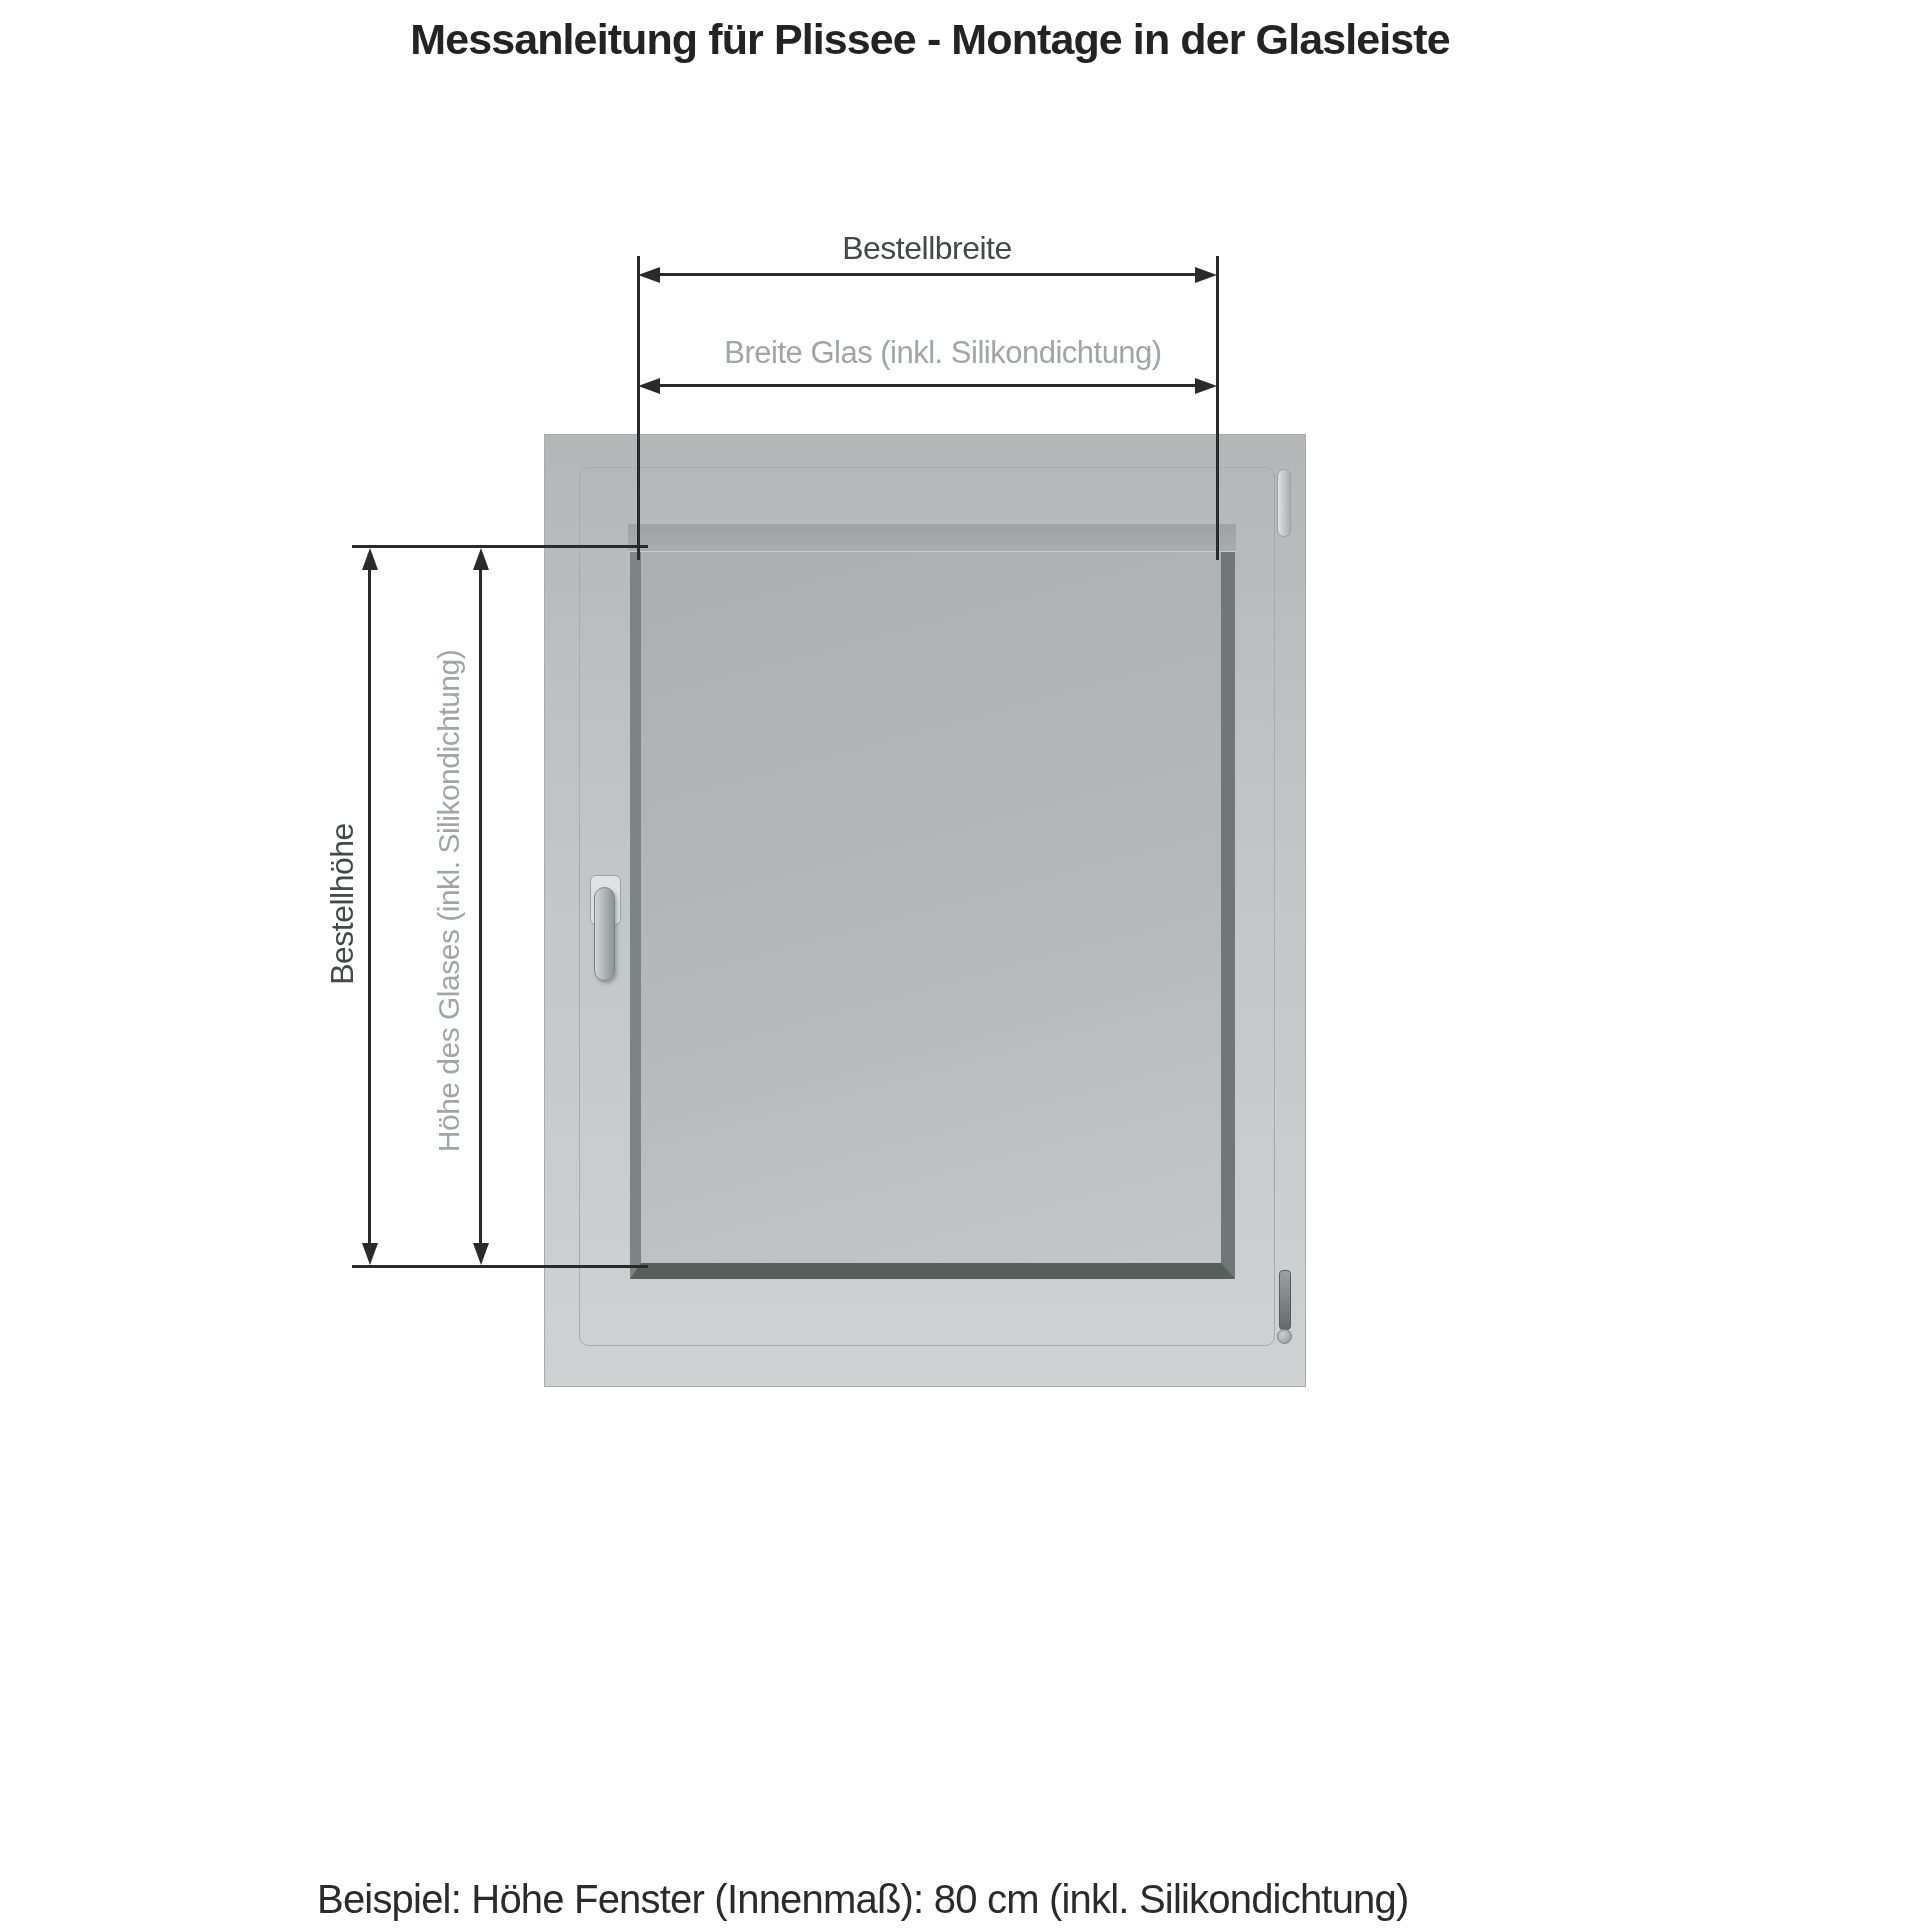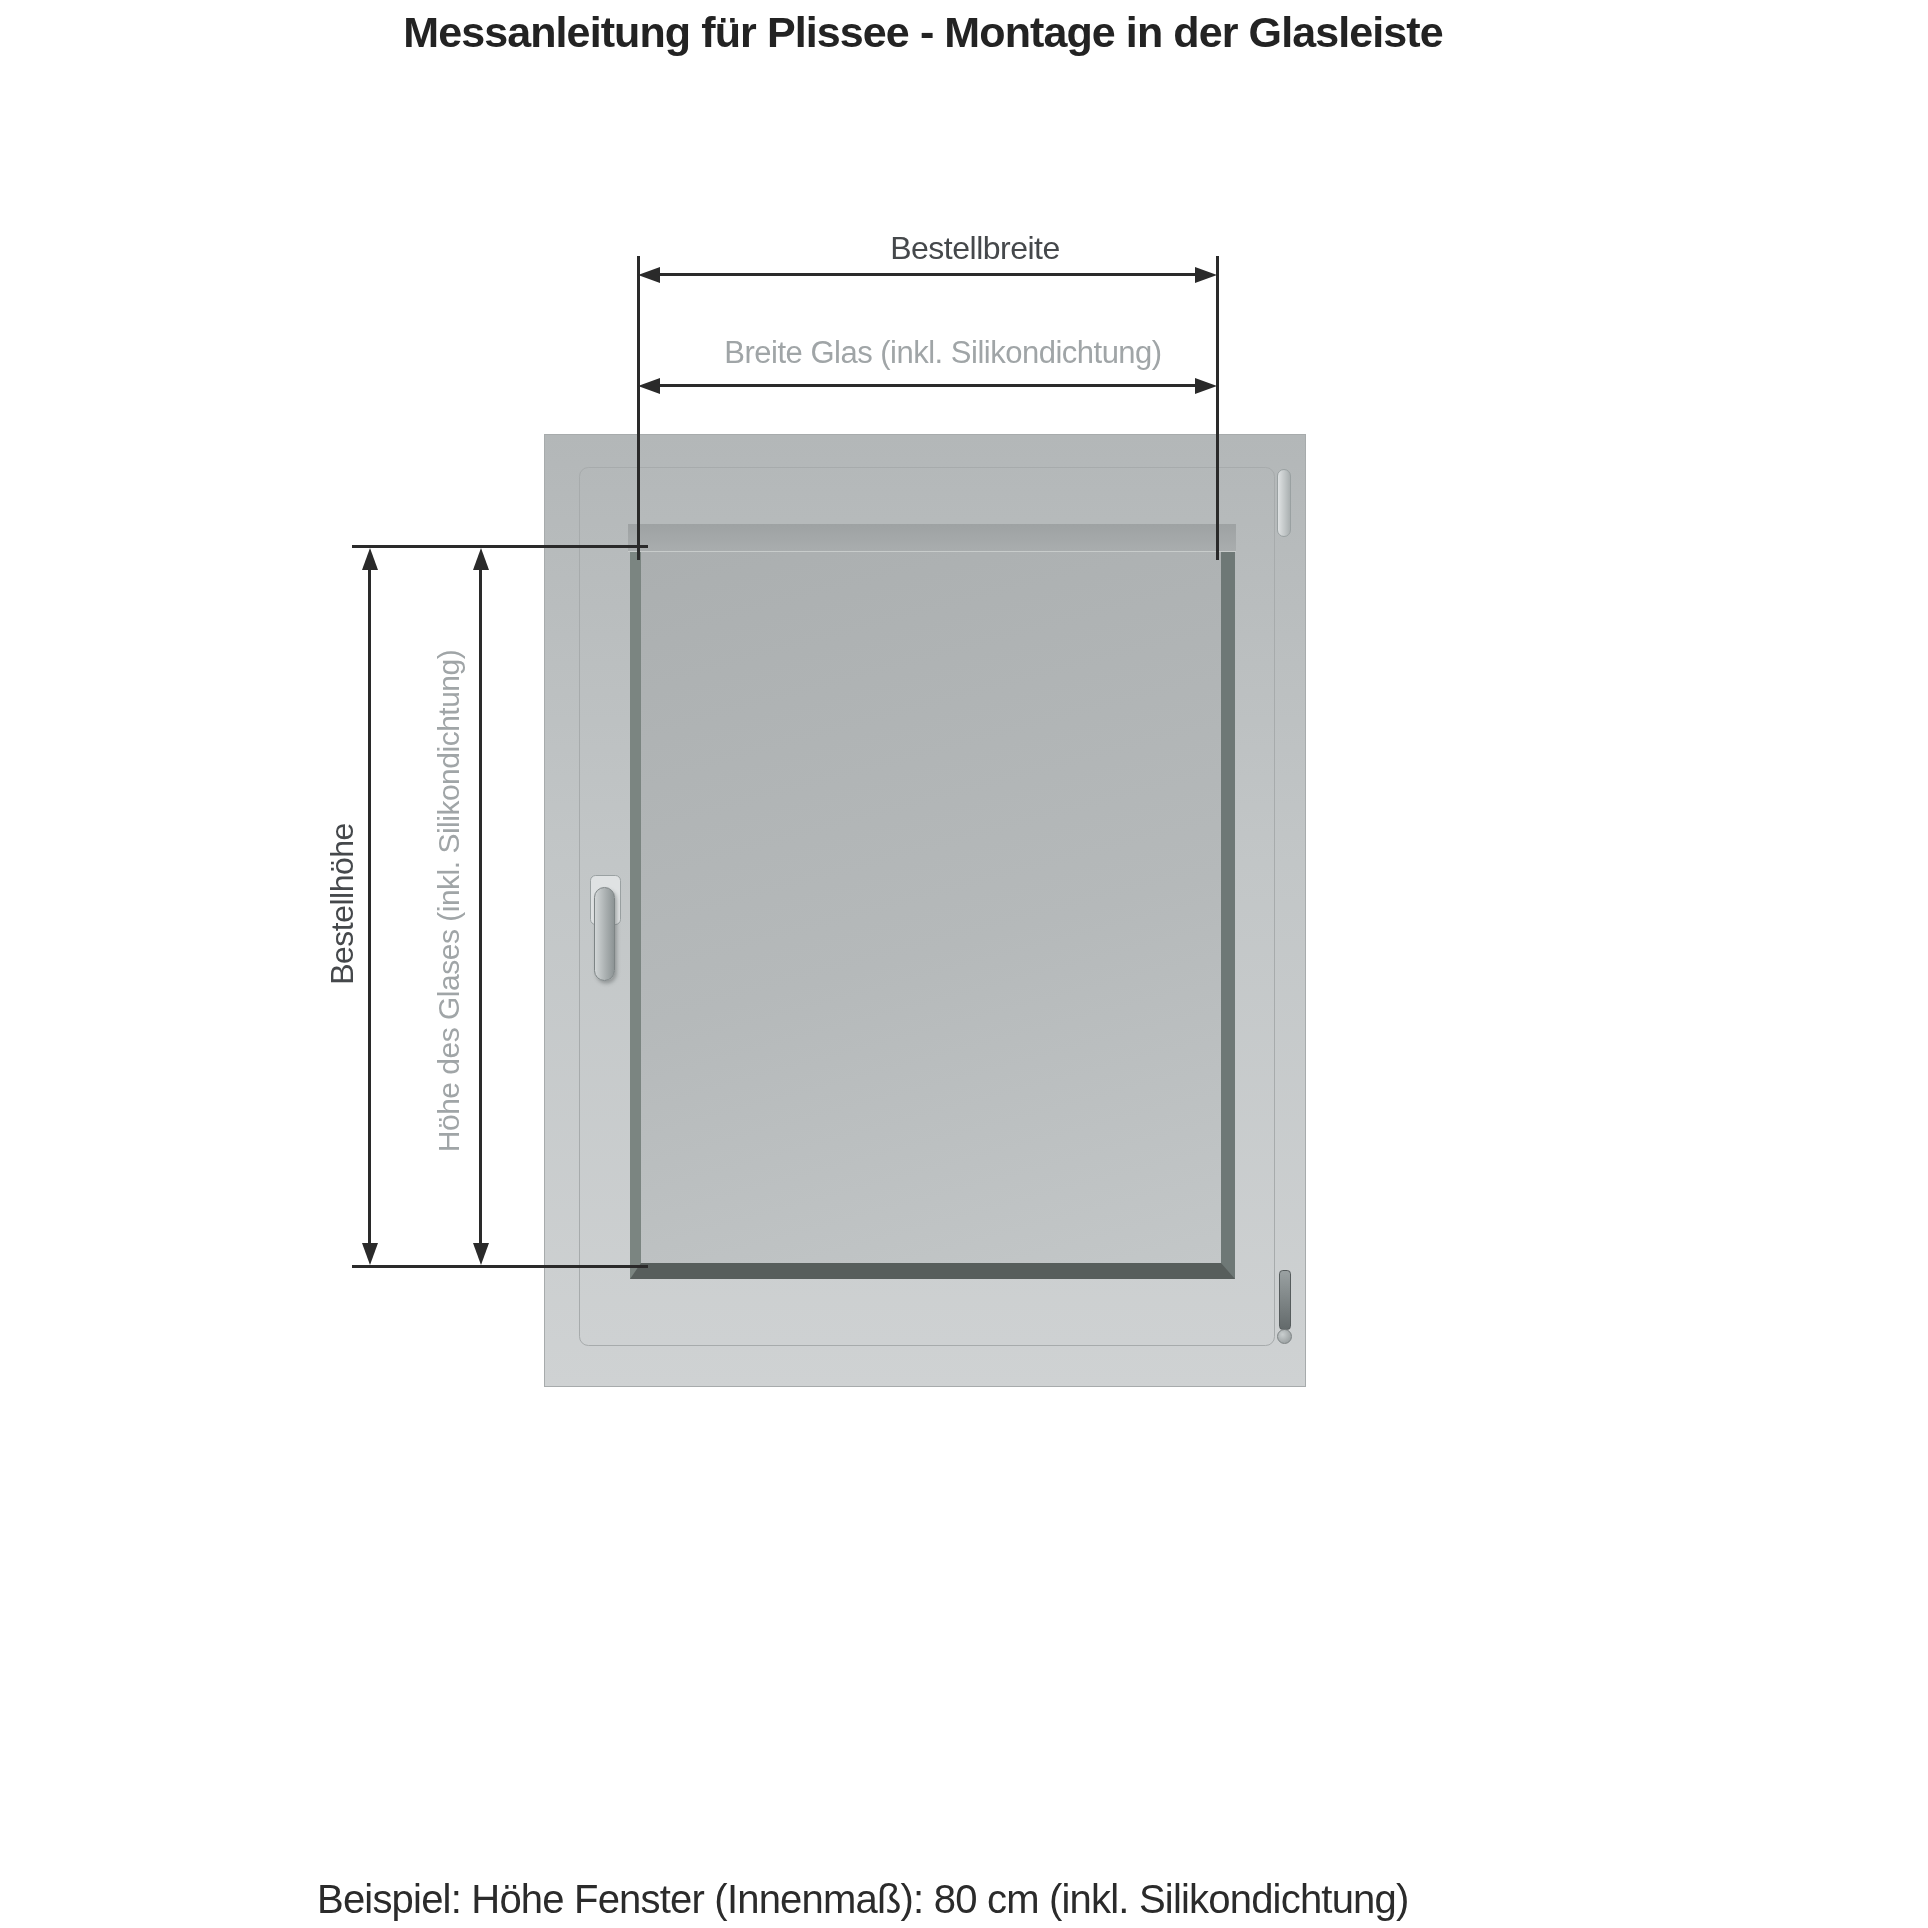--- a/index.html
+++ b/index.html
@@ -14,21 +14,21 @@
   html,body{margin:0;padding:0;}
   body{
     width:1928px;height:1928px;position:relative;overflow:hidden;
     background:var(--page_bg);
     font-family:"Liberation Sans","DejaVu Sans",sans-serif;
     color:var(--text_dark);
   }
   .title{
     position:absolute;left:923px;top:7.5px;transform:translateX(-50%);
     font-size:43px;font-weight:600;letter-spacing:-0.9px;white-space:nowrap;
-    color:#232323;margin:0;
+    color:#232323;margin:7px;
   }
   
   .window{
     position:absolute;left:544px;top:434px;width:762px;height:953px;
     background:linear-gradient(180deg,var(--frame_top) 0%,#c2c6c7 45%,var(--frame_bottom) 100%);
     border:0.9px solid var(--frame_edge);box-sizing:border-box;
   }
   .sash{
     position:absolute;left:34px;top:32px;width:696px;height:879px;
     border:1.9px solid var(--frame_edge);border-radius:9.4px;box-sizing:border-box;
@@ -139,21 +139,21 @@
   <i class="shaft-v"></i>
   <i class="head s"></i>
 </div>
 
 <div class="dim-arrow v" style="left:470px;top:548px;height:717px;">
   <i class="head n"></i>
   <i class="shaft-v"></i>
   <i class="head s"></i>
 </div>
 
-<div class="hlabel lbl-dark" style="left:927px;top:248px;margin-left:48px;">Bestellbreite</div>
+<div class="hlabel lbl-dark" style="left:927px;top:248px;">Bestellbreite</div>
 <div class="hlabel lbl-muted" style="left:927px;top:353px;margin-left:16px;">Breite Glas (inkl. Silikondichtung)</div>
 <div class="vlabel lbl-dark vert" style="left:342px;top:904px;">Bestellhöhe</div>
 <div class="vlabel lbl-muted vert" style="left:449px;top:901px;">Höhe des Glases (inkl. Silikondichtung)</div>
 
 <div class="instructions">
   
   
 </div>
 
 <div class="example">

